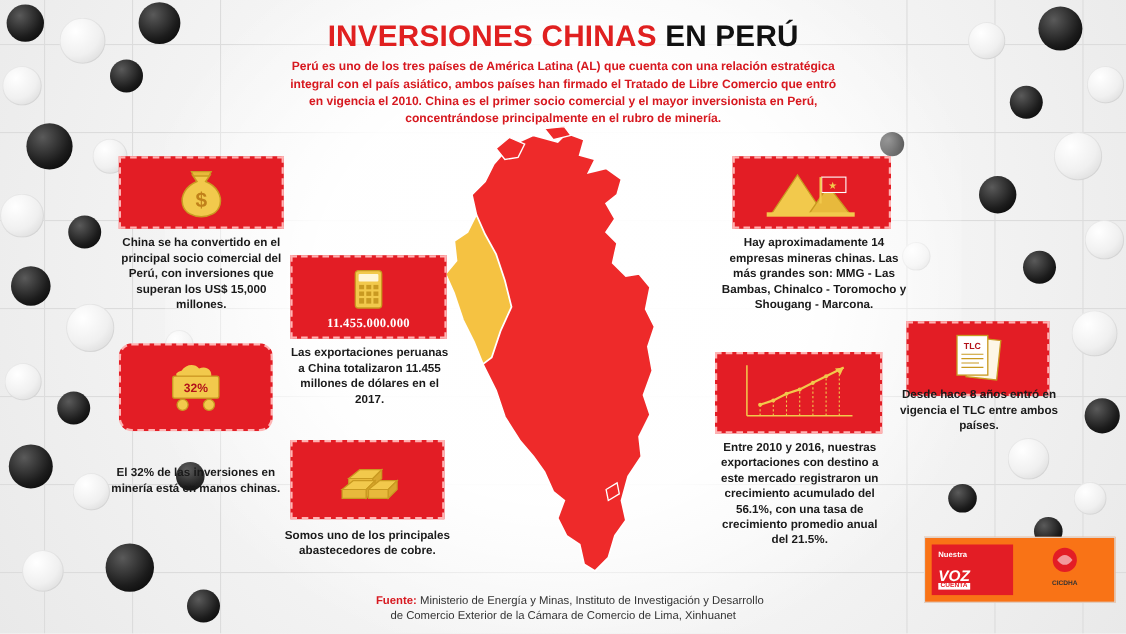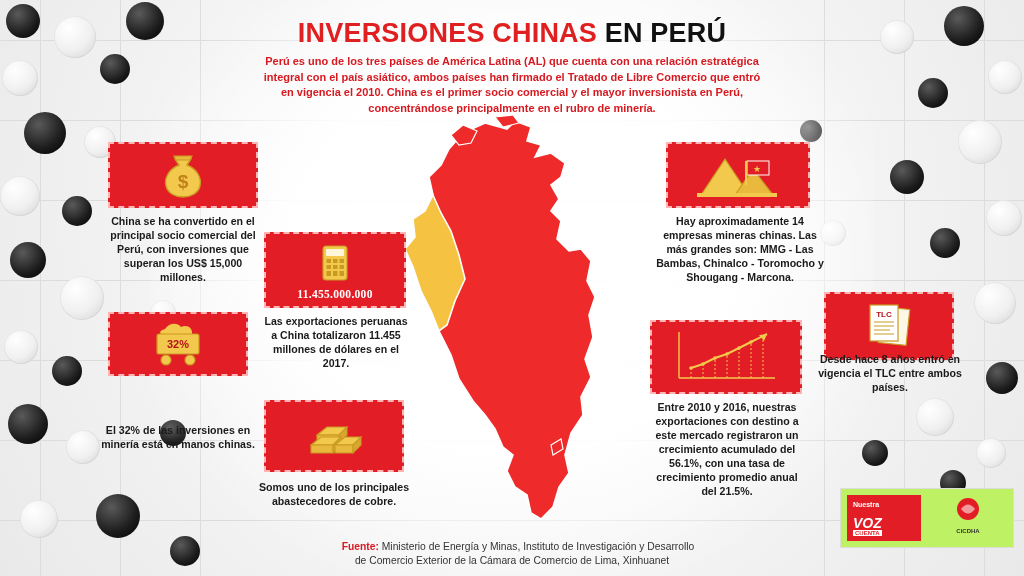--- a/index.html
+++ b/index.html
@@ -41,21 +41,21 @@
      font-weight:bold;color:#1a1a1a;}
 
   .numtxt{color:#ffffff;font-weight:bold;font-size:11.5px;letter-spacing:.3px;}
 
   
   .source{position:absolute;left:0;top:540px;width:1024px;text-align:center;
      font-size:10.3px;line-height:14px;color:#333;}
   .source b{color:#d71920;margin-left:12px;}
 
   .logobox{position:absolute;left:840px;top:488px;width:172px;height:58px;
-     background:#bef264;border:1px solid #ddd;display:flex;align-items:center;}
+     background:#f97316;border:1px solid #ddd;display:flex;align-items:center;}
   .logo1{width:74px;height:46px;margin-left:6px;background:#e31d25;position:relative;}
   .logo1 .lt{position:absolute;left:6px;top:6px;color:#fff;font-size:7px;font-weight:bold;line-height:8px;}
   .logo1 .lv{position:absolute;left:6px;top:20px;color:#fff;font-size:14px;font-weight:bold;font-style:italic;}
   .logo1 .lb{position:absolute;left:6px;bottom:5px;background:#fff;color:#e31d25;font-size:6px;font-weight:bold;padding:0 2px;}
   .logo2{width:74px;height:46px;margin-left:10px;position:relative;}
   .logo2 .l2t{position:absolute;left:0;bottom:6px;width:74px;text-align:center;font-size:6px;font-weight:bold;color:#333;line-height:7px;}
   .weburl{position:absolute;left:840px;top:549px;width:172px;text-align:center;
      font-size:9.6px;font-weight:bold;color:#222;margin-top:28px;}
 </style>
 </head>
@@ -142,21 +142,21 @@
 
   <div class="card" style="left:108px;top:142px;width:150px;height:66px;">
     <svg width="52" height="50" viewBox="0 0 52 50">
       <path d="M18,9 L34,9 L30,15 C40,19 45,28 43,36 C41,44 33,47 26,47 C19,47 11,44 9,36 C7,28 12,19 22,15 Z" fill="#f2c94c" stroke="#c99a21" stroke-width="1.4"></path>
       <path d="M17,6 L35,6 L33,10 L19,10 Z" fill="#e8b93c" stroke="#c99a21" stroke-width="1.2"></path>
       <text x="26" y="38" font-size="19" font-family="Liberation Sans, sans-serif" font-weight="bold" fill="#c0811a" text-anchor="middle">$</text>
     </svg>
   </div>
   <div class="cap" style="left:100px;top:214px;width:166px;">China se ha convertido en el principal socio comercial del Perú, con inversiones que superan los US$ 15,000 millones.</div>
 
-  <div class="card" style="left:108px;top:312px;width:140px;height:64px;">
+  <div class="card" style="left:108px;top:312px;width:140px;height:80px;border-radius:12px;">
     <svg width="62" height="50" viewBox="0 0 62 50">
       <path d="M18,10 C22,4 30,3 34,8 C40,5 46,9 45,15 L14,15 C12,13 14,11 18,10 Z" fill="#f2c94c"></path>
       <rect x="10" y="15" width="42" height="20" rx="2" fill="#f2c94c" stroke="#c99a21" stroke-width="1.2"></rect>
       <circle cx="19" cy="41" r="5" fill="#f2c94c" stroke="#c99a21" stroke-width="1.2"></circle>
       <circle cx="43" cy="41" r="5" fill="#f2c94c" stroke="#c99a21" stroke-width="1.2"></circle>
       <text x="31" y="29" font-size="11" font-family="Liberation Sans, sans-serif" font-weight="bold" fill="#b3121a" text-anchor="middle">32%</text>
     </svg>
   </div>
   <div class="cap" style="left:96px;top:384px;width:164px;margin-top:39px;">El 32% de las inversiones en minería está en manos chinas.</div>
 

